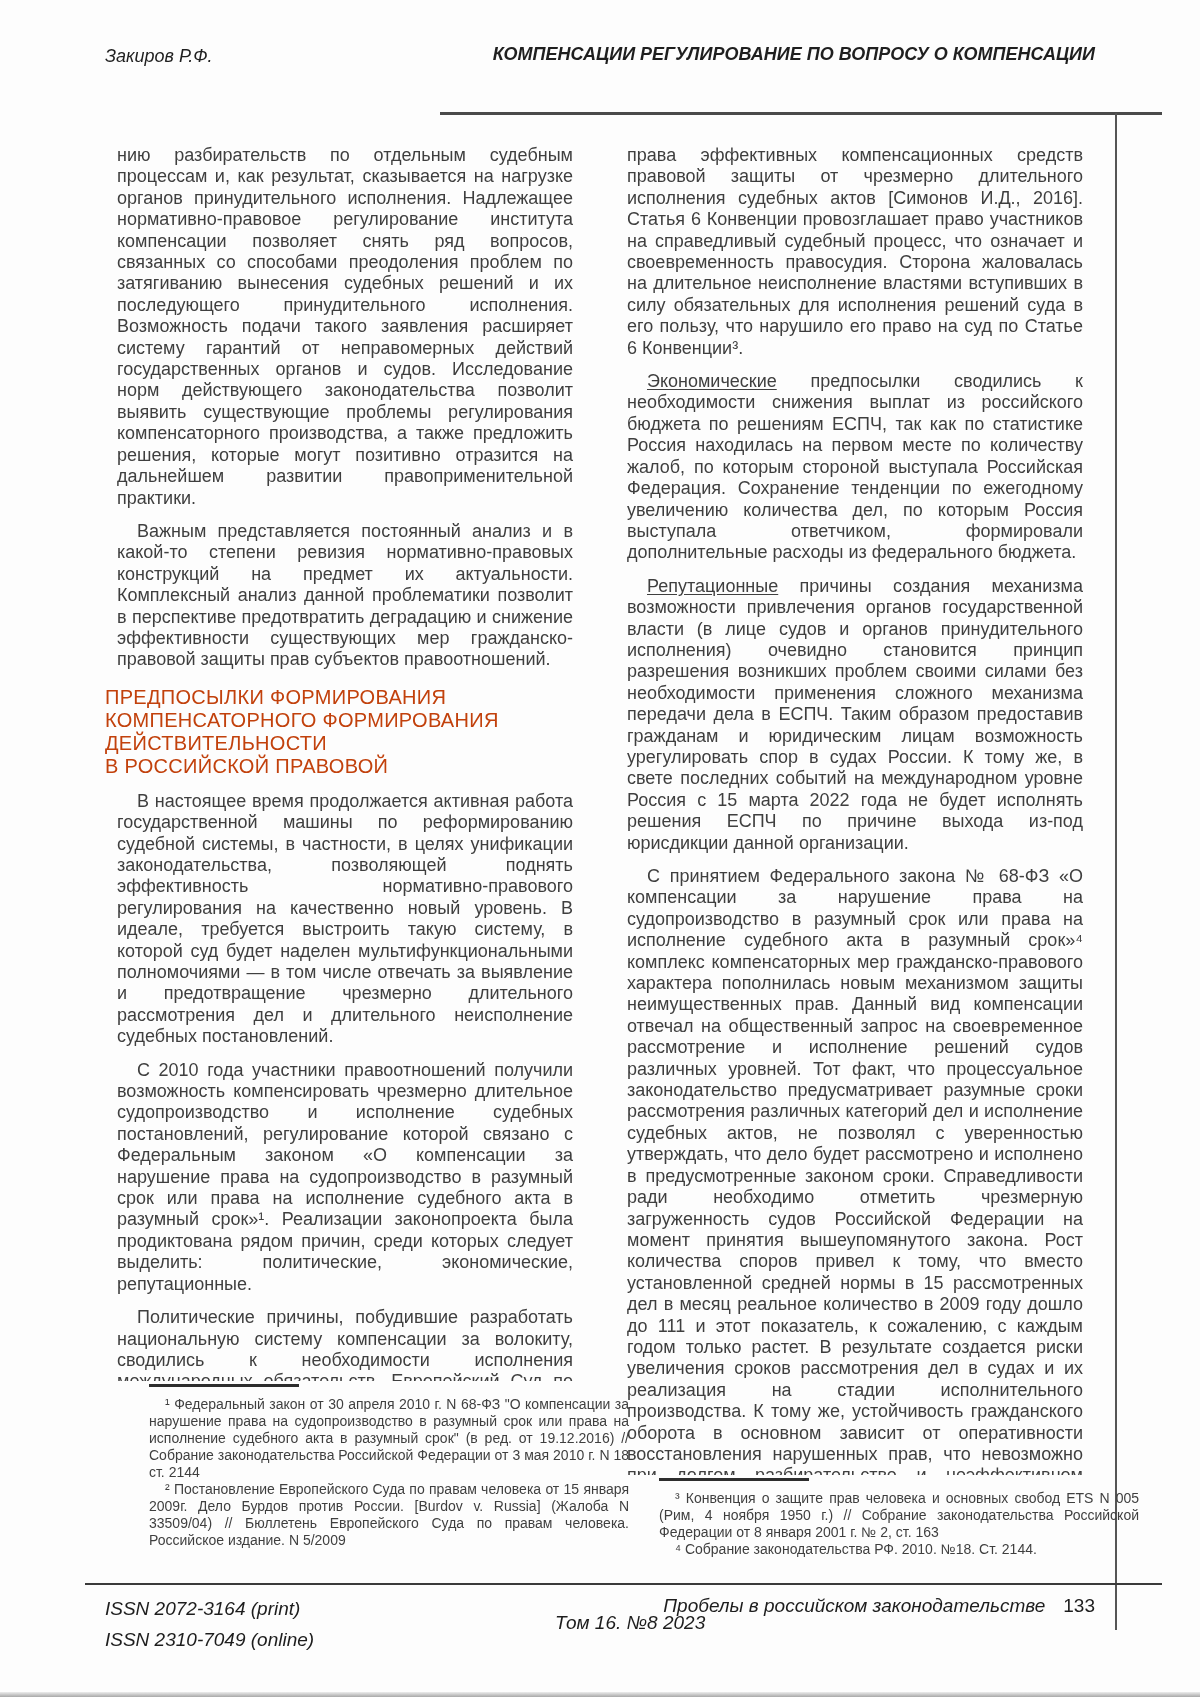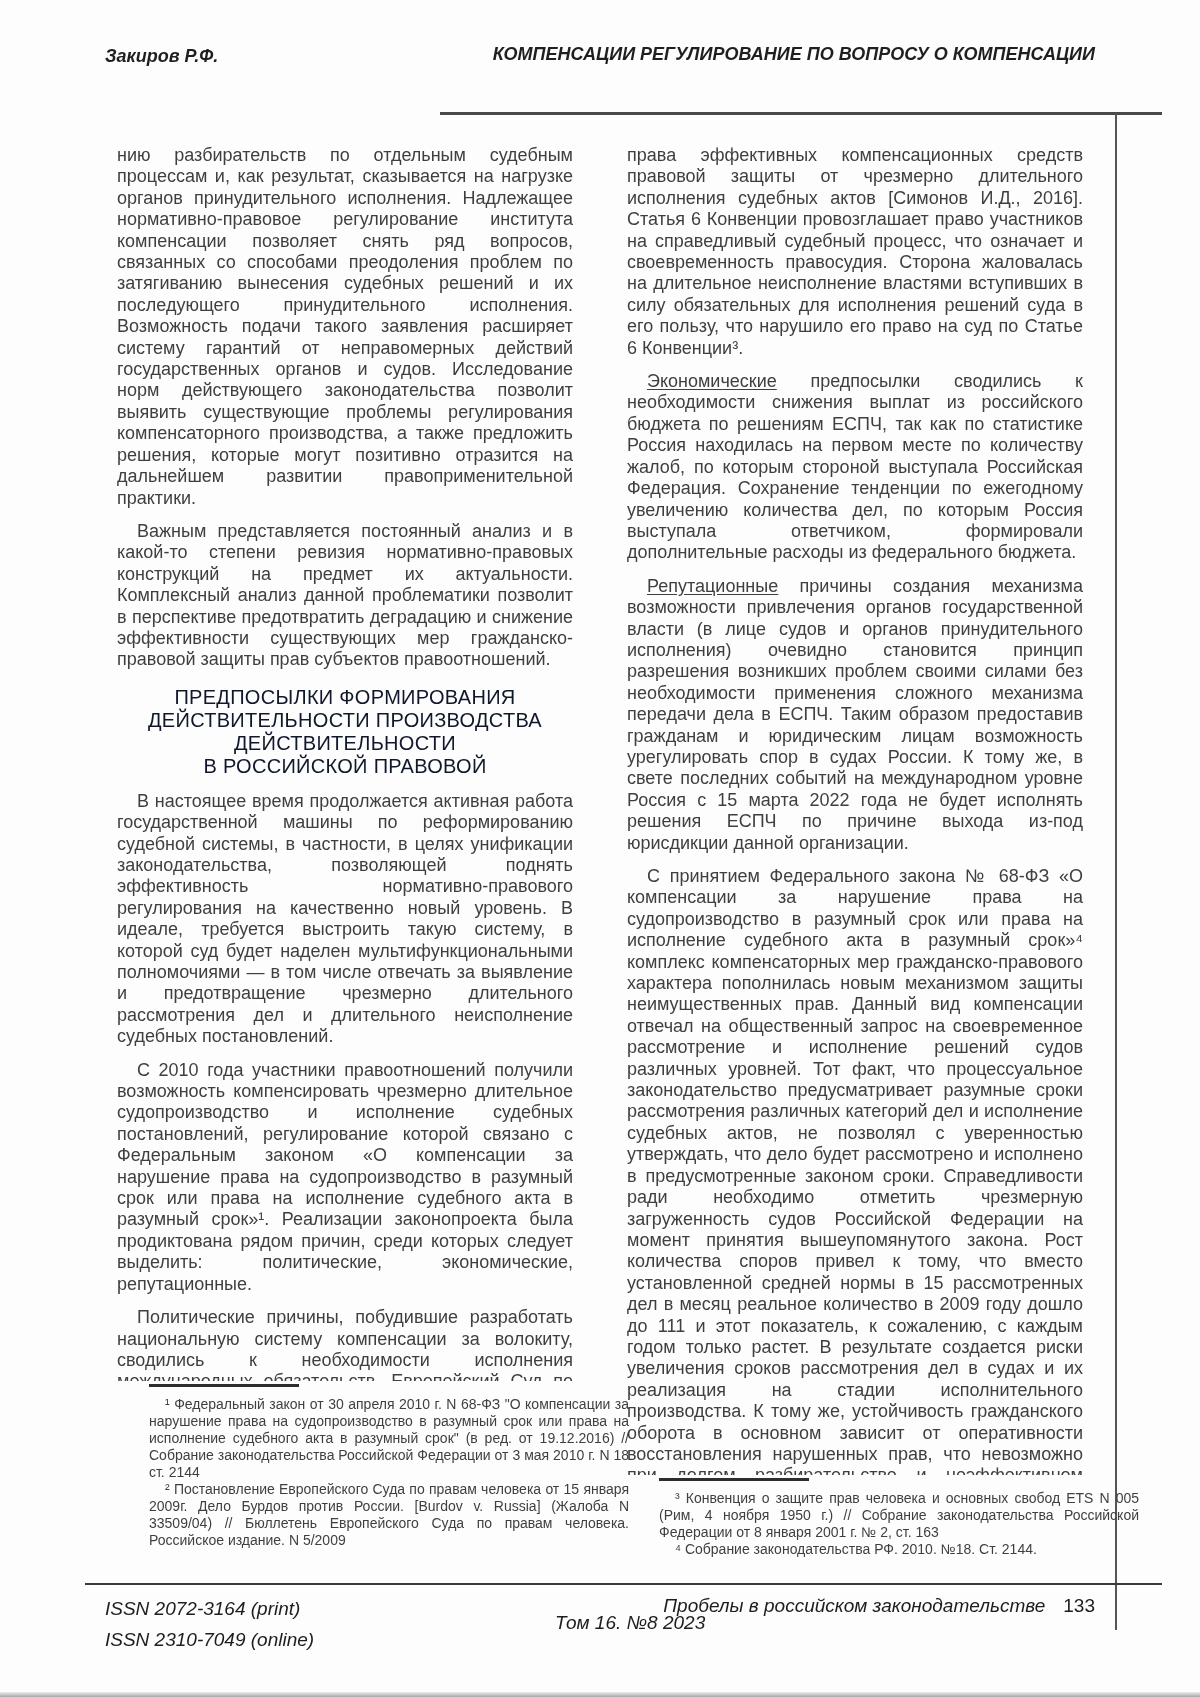--- a/index.html
+++ b/index.html
@@ -5,21 +5,21 @@
   html,body{margin:0;padding:0;}
   body{
     width:1200px;height:1697px;position:relative;background:#fdfdfd;
     font-family:"Liberation Sans","DejaVu Sans",sans-serif;
     color:#3f3f3f;overflow:hidden;
   }
   .page{position:absolute;inset:0;}
   
   .author{
     position:absolute;left:105px;top:46px;
-    font-size:18px;font-weight:bold;font-style:italic;color:#1f1f1f;
+    font-size:18px;font-weight:normal;font-style:italic;color:#1f1f1f;
   }
   .title{
     position:absolute;right:105px;top:42px;width:700px;
     text-align:right;font-size:18px;font-weight:bold;font-style:italic;
     color:#1f1f1f;line-height:25px;
   }
   .header-rule{
     position:absolute;left:440px;top:112px;width:722px;height:3px;background:#4a4a4a;
   }
   .v-rule{
@@ -31,21 +31,21 @@
     font-size:18px;line-height:21.4px;text-align:justify;
     overflow:hidden;
   }
   .col-left{left:105px;height:1248px;}
   .col-right{left:615px;height:1342px;}
   .col p{margin:12px;}
   .indent{text-indent:20px;}
   .ul{text-decoration:underline;text-underline-offset:2px;}
   .section-heading{
     margin:15px 0 13px 0;font-size:20px;line-height:23px;
-    letter-spacing:0.3px;color:#0f172a;text-align:center;
+    letter-spacing:0.3px;color:#c2410c;text-align:left;
   }
   
   .fnblock{
     position:absolute;width:480px;font-size:14px;line-height:17px;text-align:justify;margin-left:44px;
   }
   .fnblock-left{left:105px;top:1384px;}
   .fnblock-right{left:615px;top:1478px;}
   .fn-rule{width:150px;height:3px;background:#2d2d2d;margin-bottom:9px;}
   .fn{margin:0;text-indent:16px;}
   
@@ -77,21 +77,21 @@
   </div>
 
   <div class="header-rule"></div>
   <div class="v-rule"></div>
 
   <div class="col col-left">
     <p>нию разбирательств по отдельным судебным процессам и, как результат, сказывается на нагрузке органов принудительного исполнения. Надлежащее нормативно-правовое регулирование института компенсации позволяет снять ряд вопросов, связанных со способами преодоления проблем по затягиванию вынесения судебных решений и их последующего принудительного исполнения. Возможность подачи такого заявления расширяет систему гарантий от неправомерных действий государственных органов и судов. Исследование норм действующего законодательства позволит выявить существующие проблемы регулирования компенсаторного производства, а также предложить решения, которые могут позитивно отразится на дальнейшем развитии правоприменительной практики.</p>
     <p class="indent">Важным представляется постоянный анализ и в какой-то степени ревизия нормативно-правовых конструкций на предмет их актуальности. Комплексный анализ данной проблематики позволит в перспективе предотвратить деградацию и снижение эффективности существующих мер гражданско-правовой защиты прав субъектов правоотношений.</p>
     <div class="section-heading">
       <div>ПРЕДПОСЫЛКИ ФОРМИРОВАНИЯ</div>
-      <div>ДЕЙСТВИТЕЛЬНОСТИ ПРОИЗВОДСТВА</div>
+      <div>КОМПЕНСАТОРНОГО ФОРМИРОВАНИЯ</div>
       <div>ДЕЙСТВИТЕЛЬНОСТИ</div>
       <div>В РОССИЙСКОЙ ПРАВОВОЙ</div>
     </div>
     <p class="indent">В настоящее время продолжается активная работа государственной машины по реформированию судебной системы, в частности, в целях унификации законодательства, позволяющей поднять эффективность нормативно-правового регулирования на качественно новый уровень. В идеале, требуется выстроить такую систему, в которой суд будет наделен мультифункциональными полномочиями — в том числе отвечать за выявление и предотвращение чрезмерно длительного рассмотрения дел и длительного неисполнение судебных постановлений.</p>
     <p class="indent">С 2010 года участники правоотношений получили возможность компенсировать чрезмерно длительное судопроизводство и исполнение судебных постановлений, регулирование которой связано с Федеральным законом «О компенсации за нарушение права на судопроизводство в разумный срок или права на исполнение судебного акта в разумный срок»¹. Реализации законопроекта была продиктована рядом причин, среди которых следует выделить: политические, экономические, репутационные.</p>
     <p class="indent">Политические причины, побудившие разработать национальную систему компенсации за волокиту, сводились к необходимости исполнения международных обязательств. Европейский Суд по правам человека (далее по тексту - ЕСПЧ) часто выявлял нарушение Конвенции со стороны России, в связи с неуплатой публичной властью своих долгов по решениям суда. ЕСПЧ было принято «пилотное» постановление по жалобе «Бурдов против России №2»². Именно здесь было впервые указано на отсутствие в российской системе</p>
   </div>
 
   <div class="col col-right">
     <p>права эффективных компенсационных средств правовой защиты от чрезмерно длительного исполнения судебных актов [Симонов И.Д., 2016]. Статья 6 Конвенции провозглашает право участников на справедливый судебный процесс, что означает и своевременность правосудия. Сторона жаловалась на длительное неисполнение властями вступивших в силу обязательных для исполнения решений суда в его пользу, что нарушило его право на суд по Статье 6 Конвенции³.</p>

